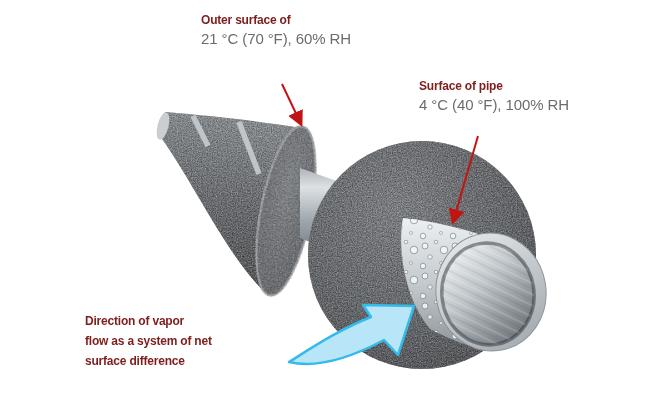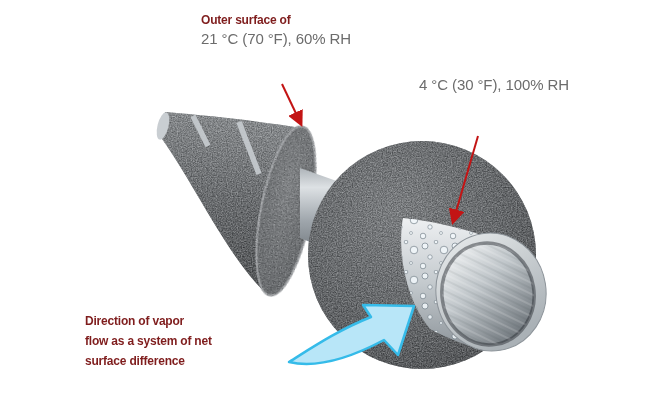--- a/index.html
+++ b/index.html
@@ -120,21 +120,22 @@
   </svg>
 
   <div class="lbl" id="label-insulation">
     <div class="title">
       <span>Outer surface of</span>
     </div>
     <div class="cond">21 °C (70 °F), 60% RH</div>
   </div>
 
   <div class="lbl" id="label-pipe">
-    <div class="cond">4 °C (30 °F), 100% RH</div>
+    <div class="title">Surface of pipe</div>
+    <div class="cond">4 °C (40 °F), 100% RH</div>
   </div>
 
   <div class="lbl" id="label-vapor">
     <div class="title">
       <span>Direction of vapor</span>
       <span>flow as a system of net</span>
       <span>surface difference</span>
     </div>
   </div>
 

